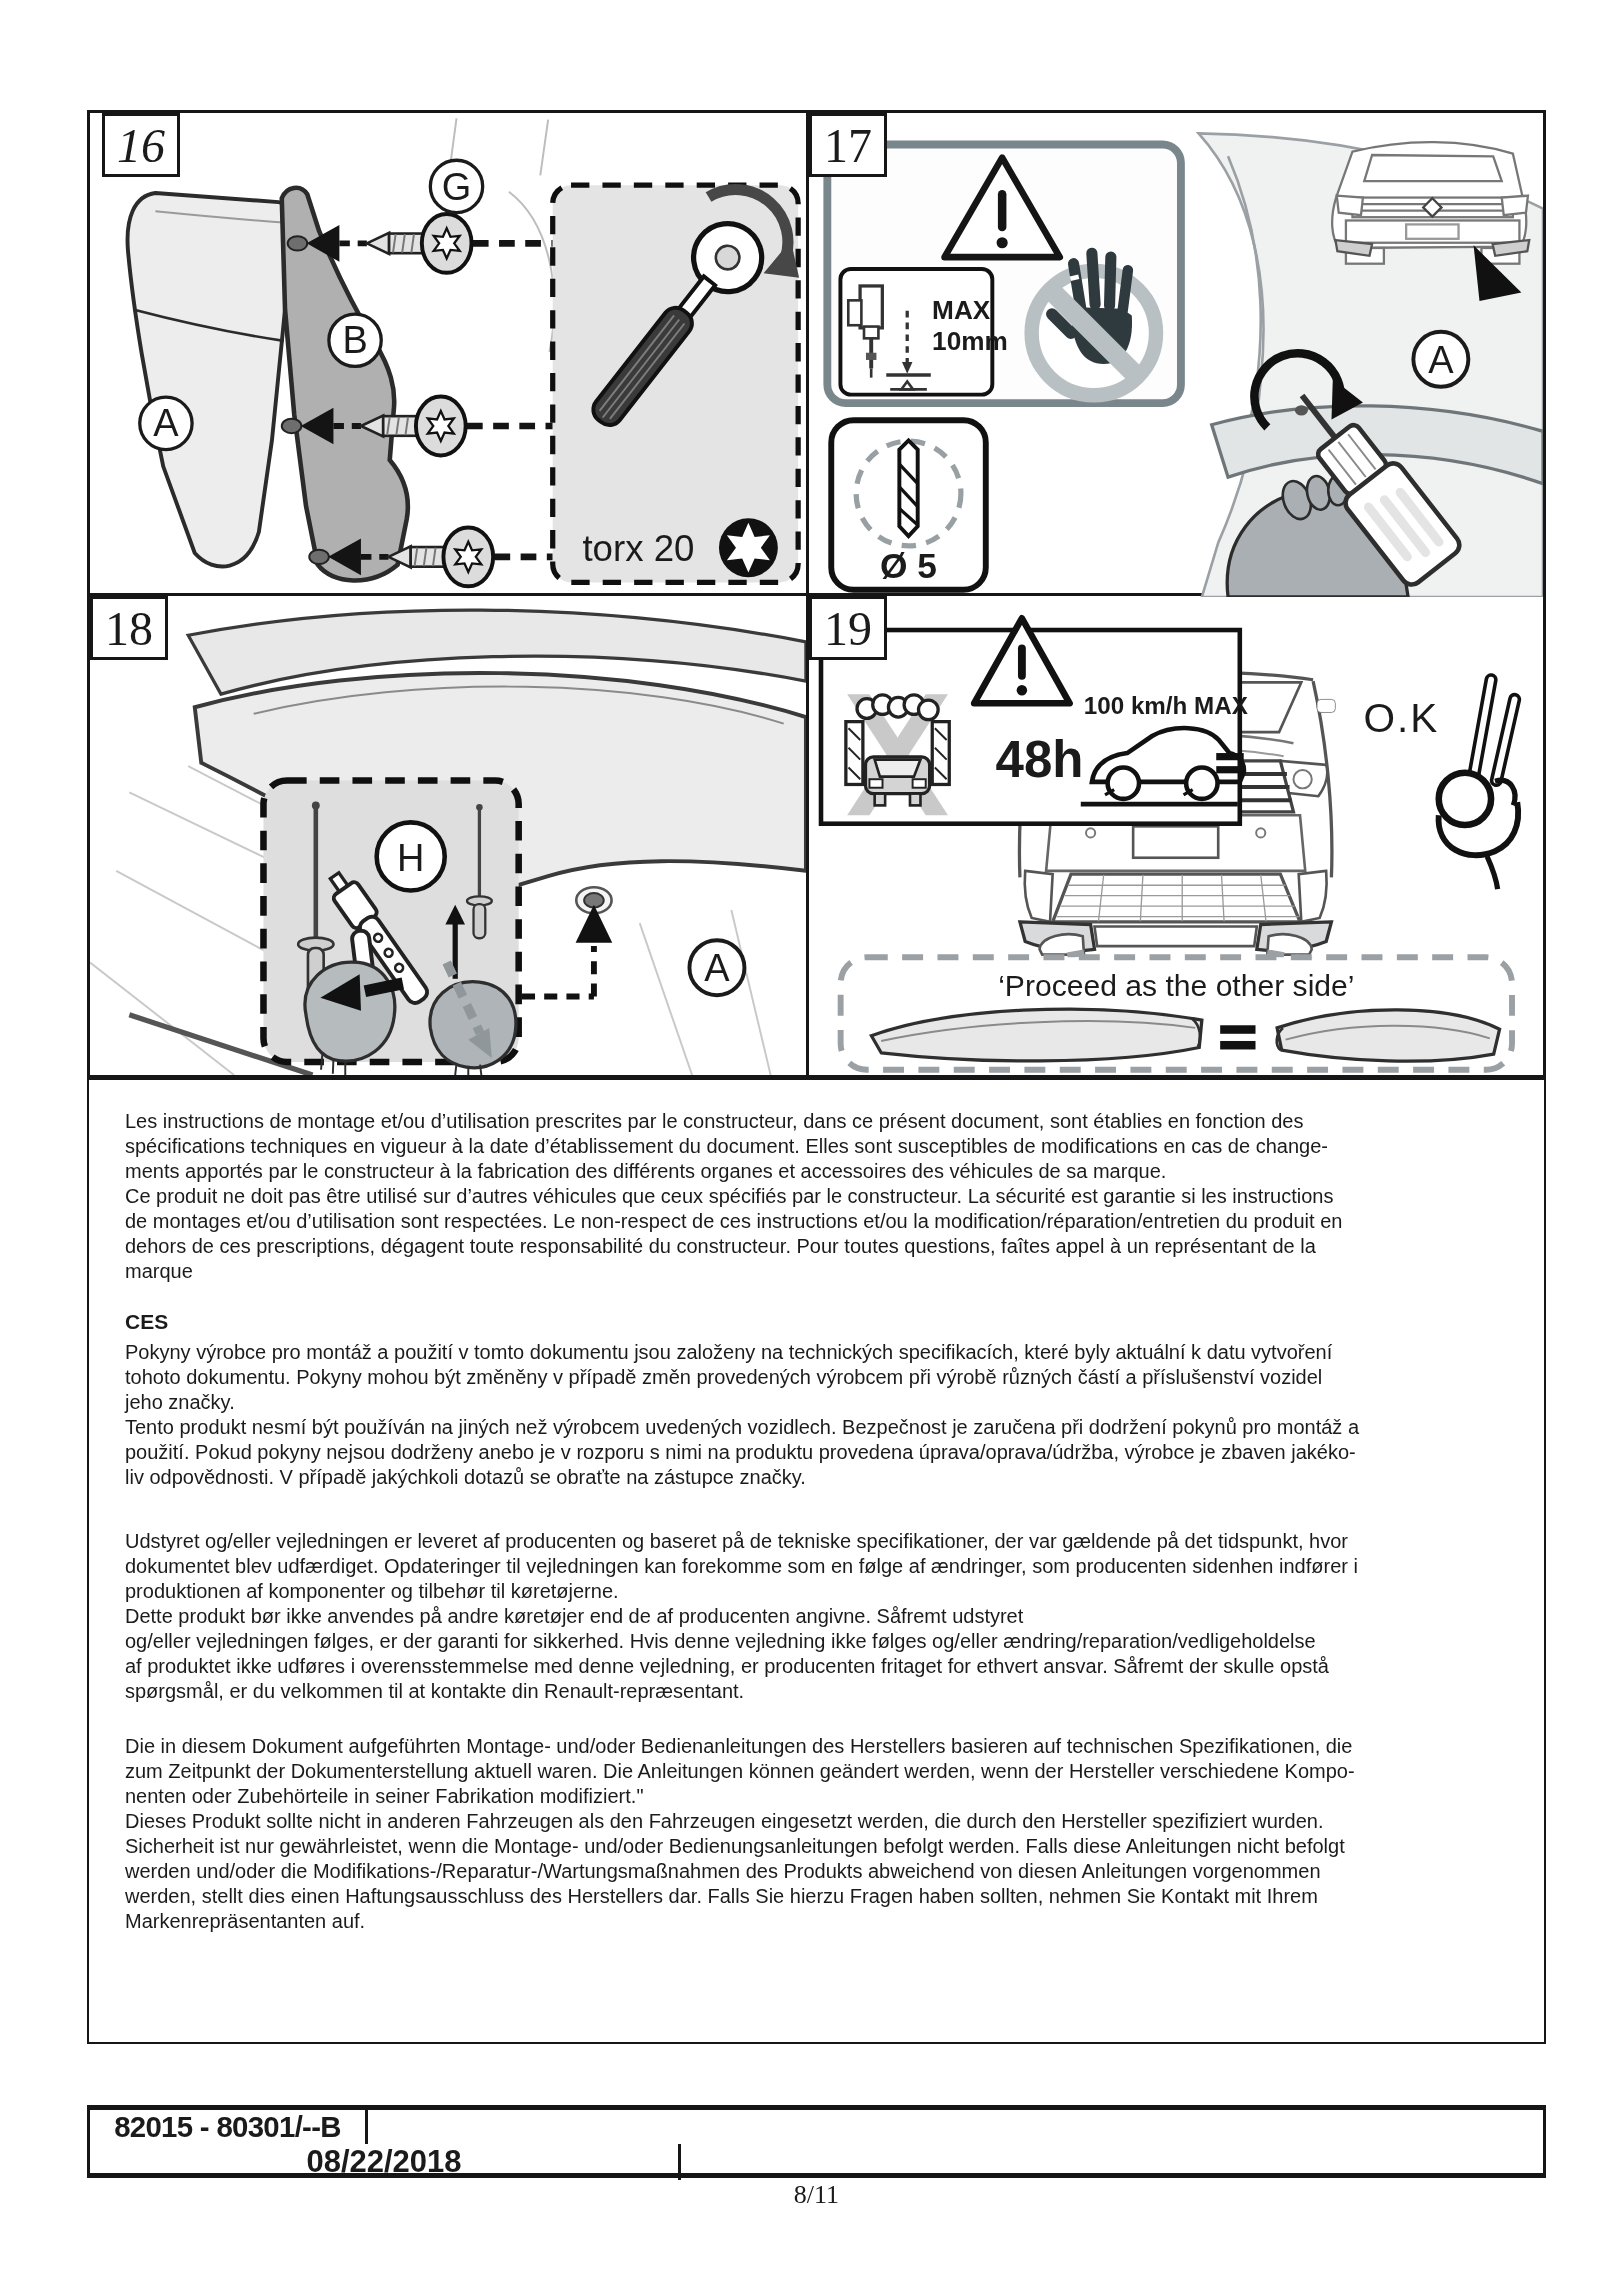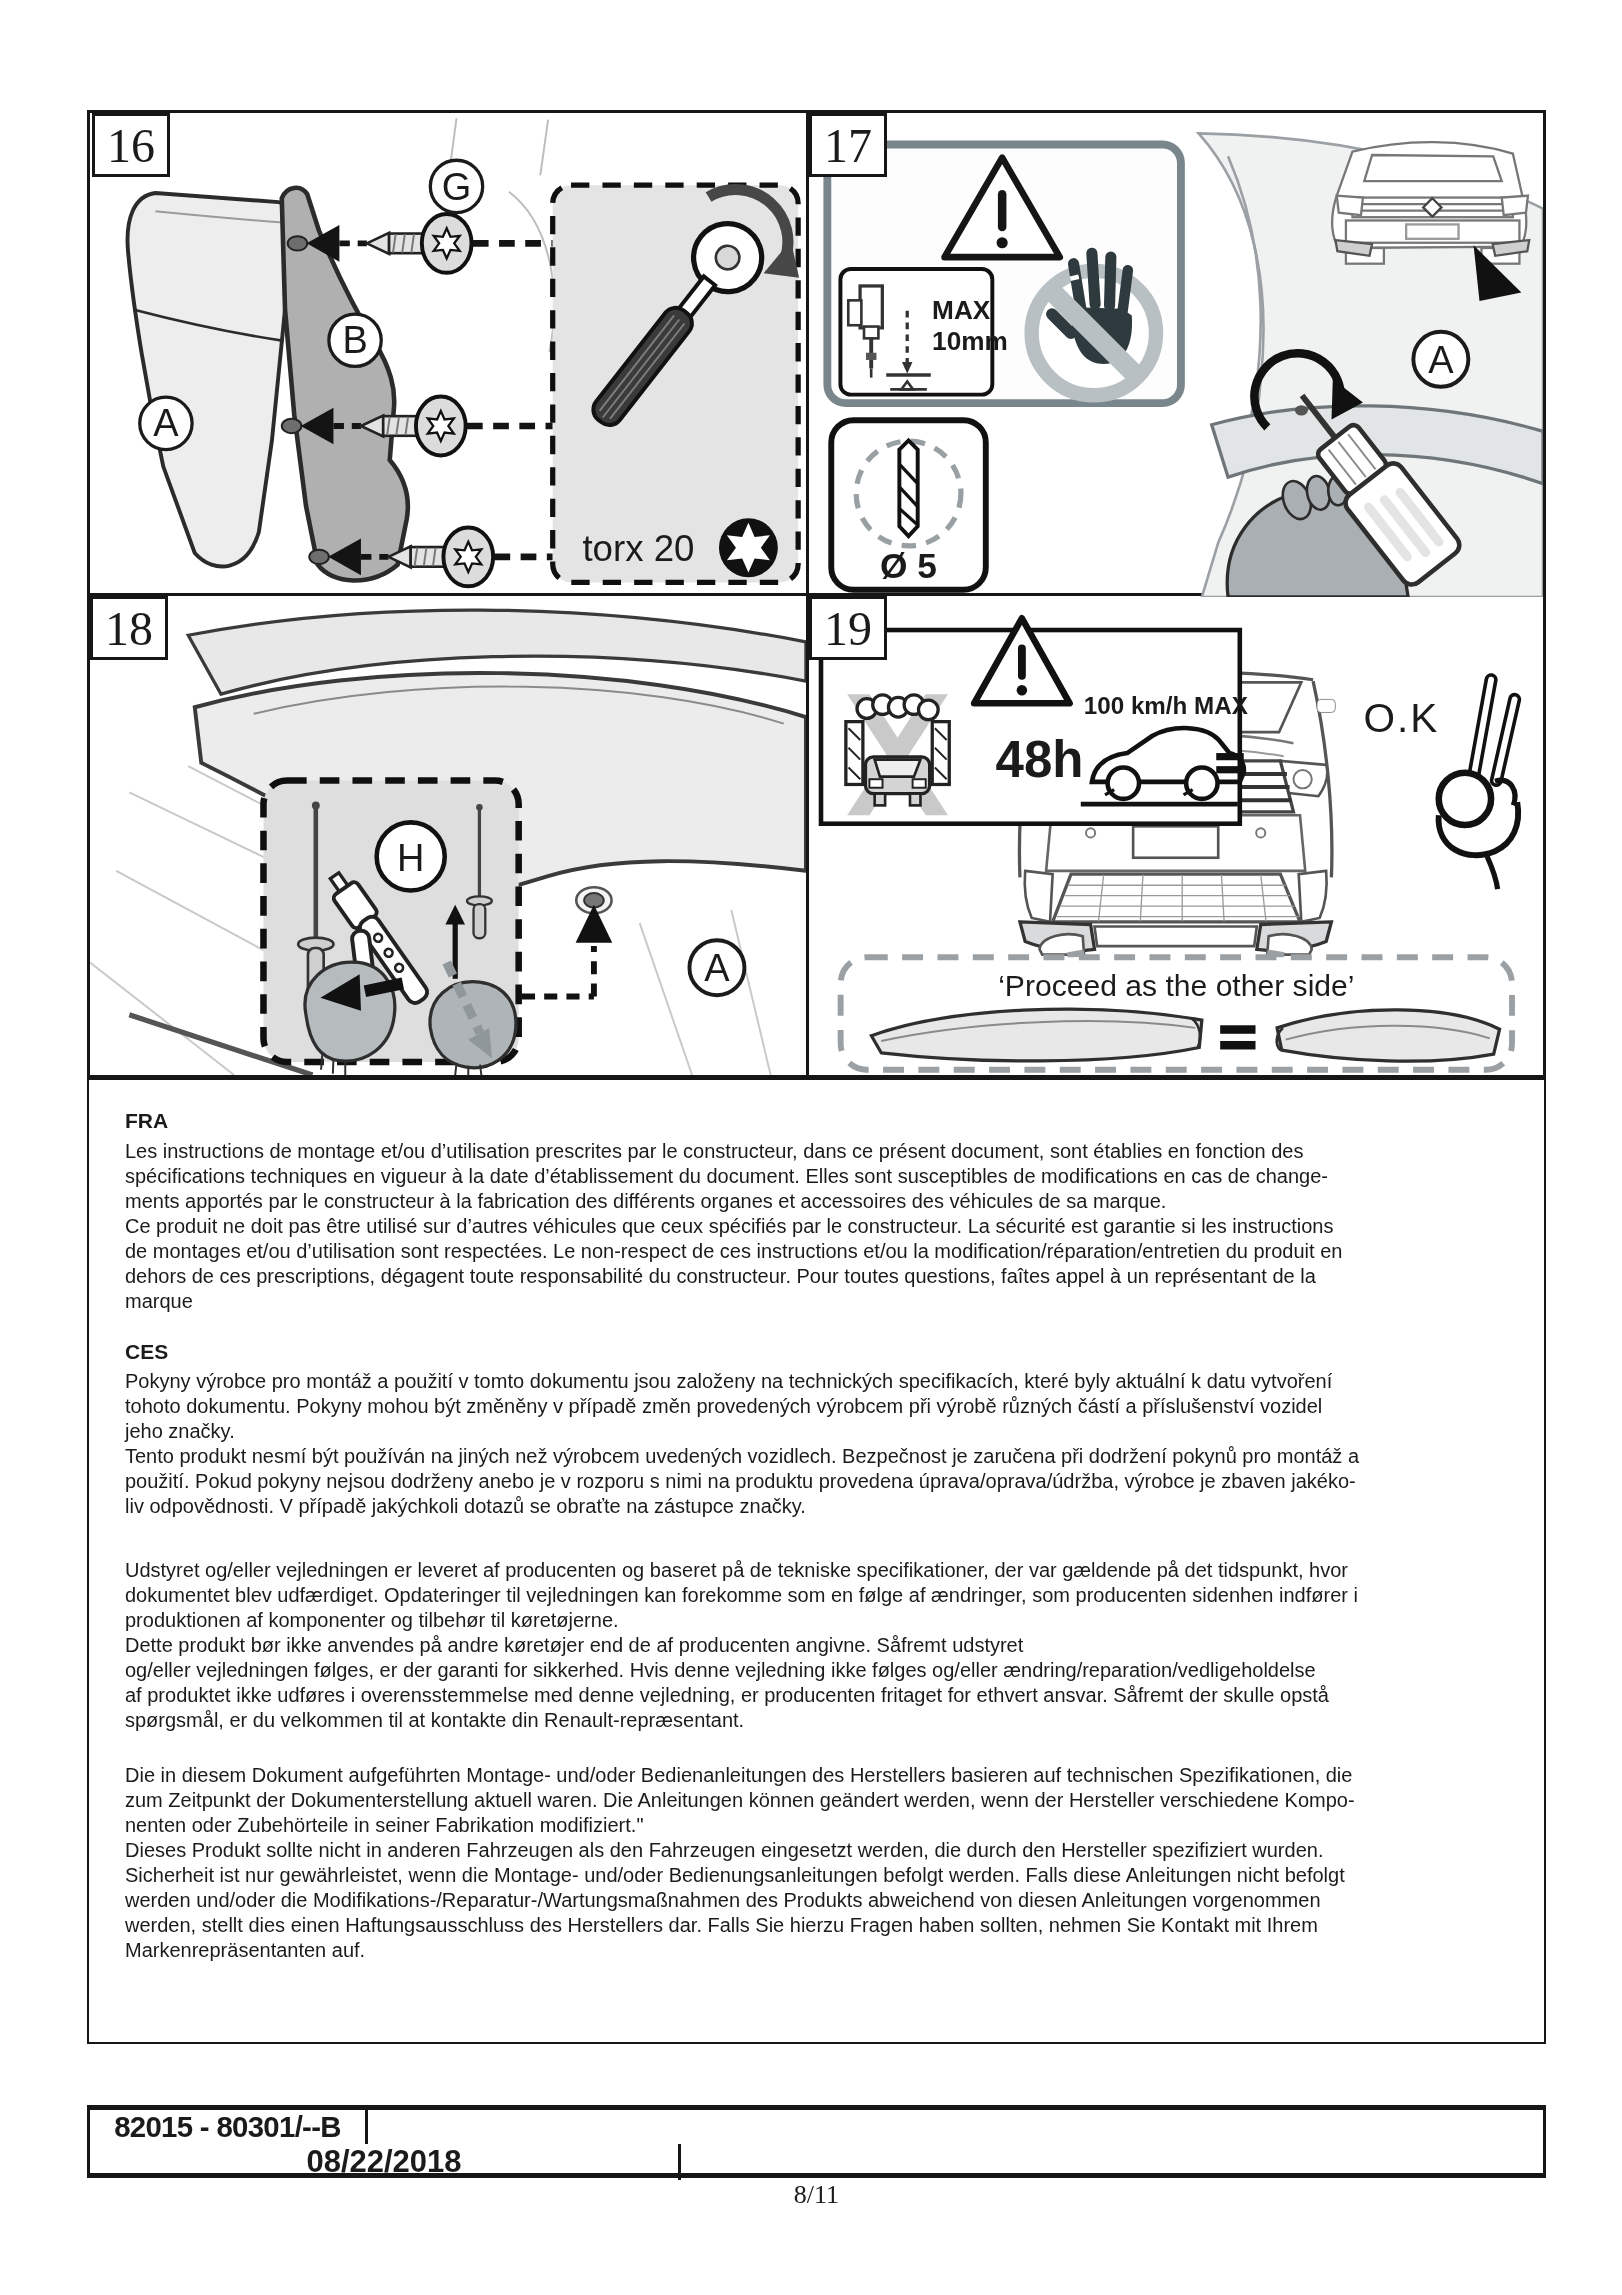--- a/index.html
+++ b/index.html
@@ -16,21 +16,21 @@
   .panel{position:absolute;overflow:hidden;}
   .p16{left:0;top:0;width:716px;height:480px;}
   .p17{left:719px;top:4px;width:824px;height:480px;text-align:right;}
   .p18{left:0;top:483px;width:716px;height:479px;}
   .p19{left:719px;top:483px;width:734px;height:479px;}
   .numbox{
     position:absolute;width:72px;height:58px;border:3.3px solid #161616;background:#fff;
     font-family:"Liberation Serif",serif;font-size:48px;display:flex;align-items:center;justify-content:center;
     z-index:5;
   }
-  .nb16{left:2px;top:0;} .nb17{left:719px;top:0;text-align:right;} .nb18{left:0;top:483px;} .nb19{left:719px;top:483px;}
+  .nb16{left:12px;top:0;font-style:italic;} .nb17{left:719px;top:0;text-align:right;} .nb18{left:0;top:483px;} .nb19{left:719px;top:483px;}
   svg{display:block;}
   .textbox{
     position:absolute;left:87px;top:1078px;width:1459px;height:966px;
     border:2.6px solid #161616;box-sizing:border-box;background:#fff;
     padding:0 34px 0 36px;
   }
   .sec{margin:0;}
   .sec-head{font-size:21px;font-weight:bold;line-height:23.6px;margin:0;}
   .sec-body{font-size:20px;line-height:25px;margin:6px 0 0 0;white-space:pre-line;}
   .m1{margin-top:29px;} .m2{margin-top:26px;} .m3{margin-top:39px;} .m4{margin-top:30px;}
@@ -439,21 +439,20 @@
   <div class="numbox nb18">
       <span>18</span>
     </div>
   <div class="numbox nb19">
       <span>19</span>
     </div>
 </div>
 
 <div class="textbox">
   <div class="sec m1">
-    <p class="sec-head">FRA</p>
     <p class="sec-body">Les instructions de montage et/ou d’utilisation prescrites par le constructeur, dans ce présent document, sont établies en fonction des
 spécifications techniques en vigueur à la date d’établissement du document. Elles sont susceptibles de modifications en cas de change-
 ments apportés par le constructeur à la fabrication des différents organes et accessoires des véhicules de sa marque.
 Ce produit ne doit pas être utilisé sur d’autres véhicules que ceux spécifiés par le constructeur. La sécurité est garantie si les instructions
 de montages et/ou d’utilisation sont respectées. Le non-respect de ces instructions et/ou la modification/réparation/entretien du produit en
 dehors de ces prescriptions, dégagent toute responsabilité du constructeur. Pour toutes questions, faîtes appel à un représentant de la
 marque</p>
   </div>
   <div class="sec m2">
     <p class="sec-head">CES</p>

